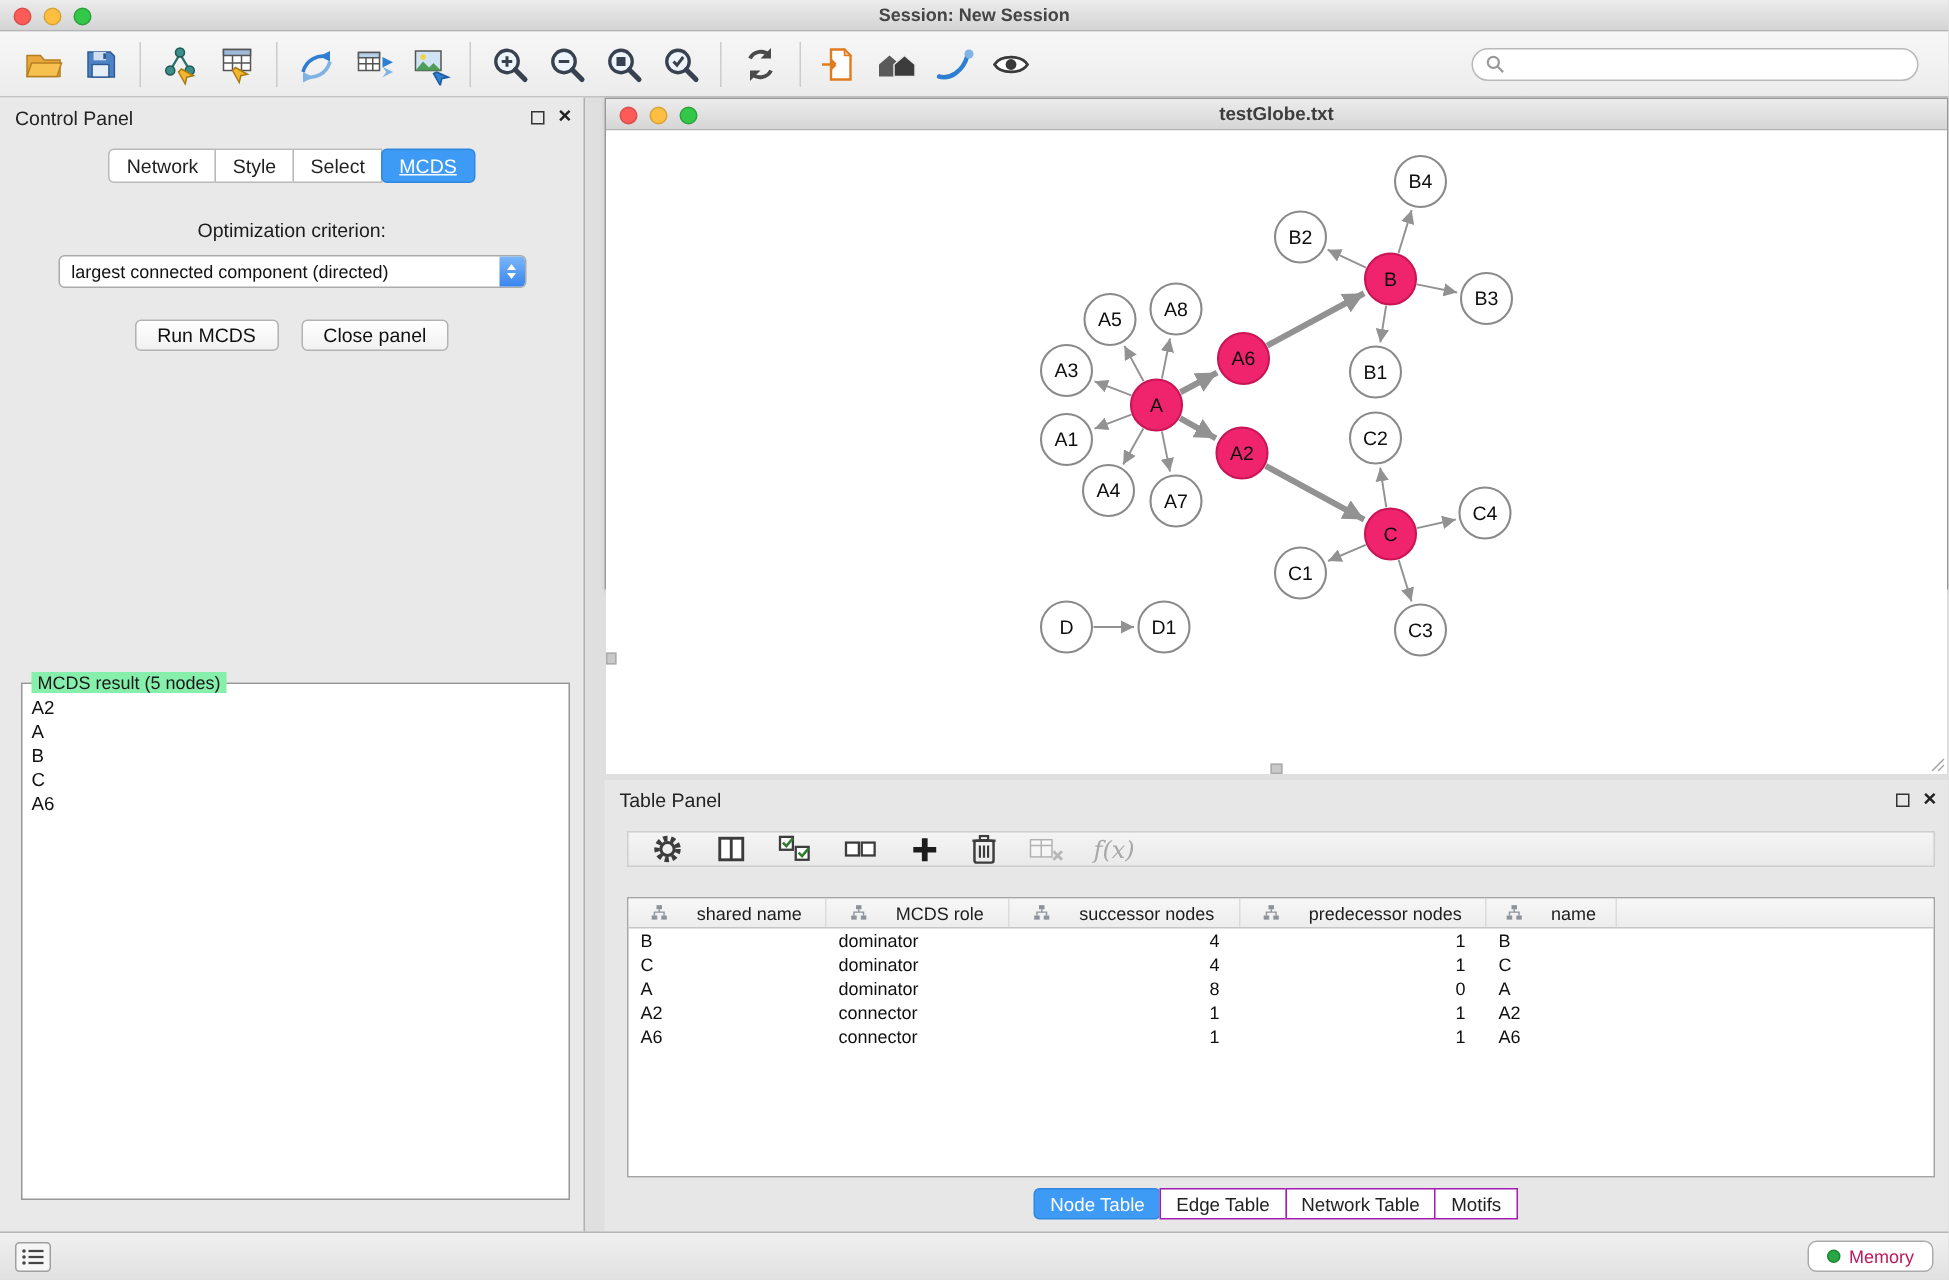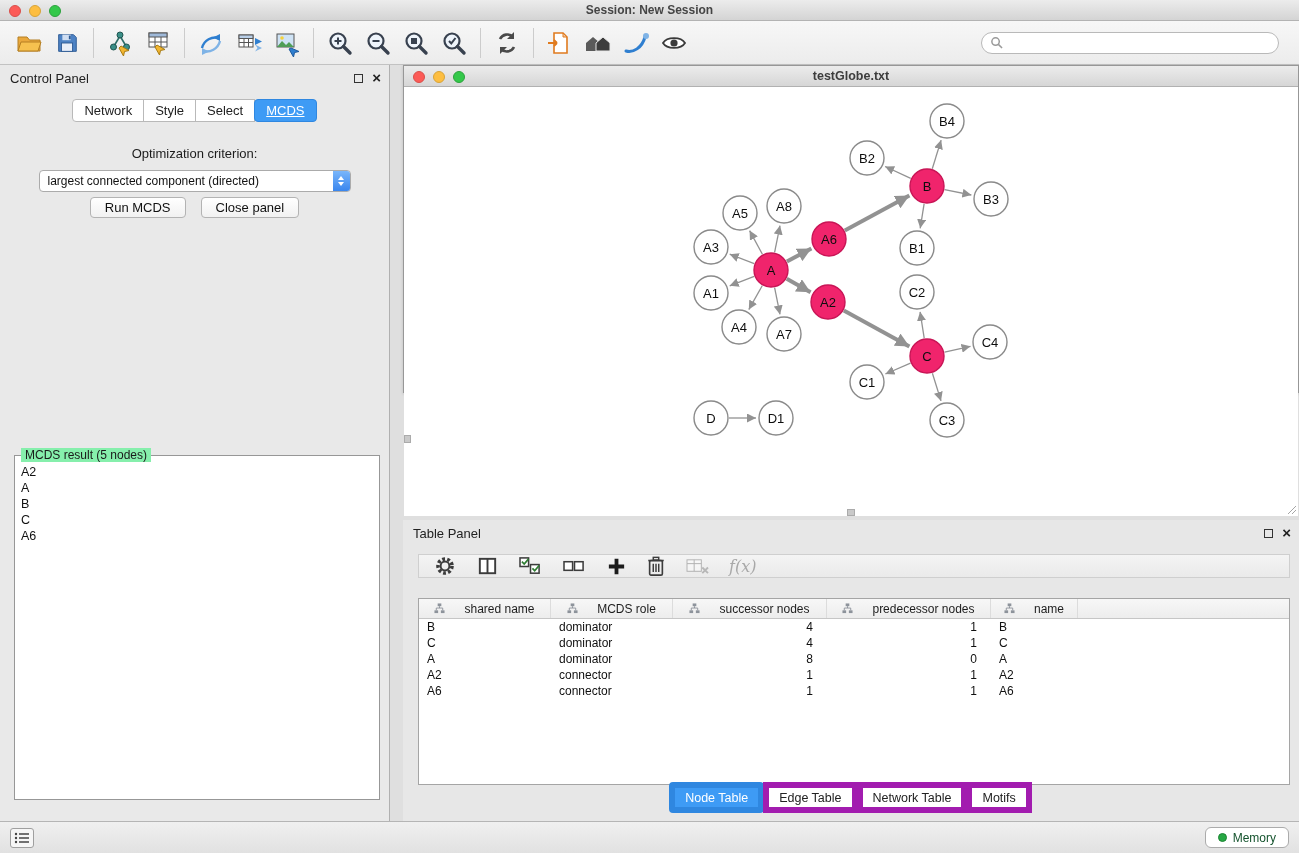--- a/index.html
+++ b/index.html
@@ -48,21 +48,21 @@
   .opt-label { text-align:center; margin-top:24px; font-size:13px; color:#1c1c1c; }
   .dropdown { position:relative; width:312px; height:22px; margin:9px auto 0; background:#fff;
     border:1px solid #ababab; border-radius:4px; font-size:12px; line-height:20px;
     padding-left:8px; color:#111; }
   .dd-stepper { position:absolute; right:0; top:0; width:17px; height:20px;
     background:linear-gradient(#7ab6fa,#3a86ee); border-radius:0 3px 3px 0;
     display:flex; flex-direction:column; align-items:center; justify-content:center; gap:2px; }
   .dd-up { width:0; height:0; border-left:3.5px solid transparent; border-right:3.5px solid transparent; border-bottom:4px solid #fff; }
   .dd-down { width:0; height:0; border-left:3.5px solid transparent; border-right:3.5px solid transparent; border-top:4px solid #fff; }
 
-  .cp-buttons { display:flex; justify-content:center; gap:15px; margin-top:5px; }
+  .cp-buttons { display:flex; justify-content:center; gap:15px; margin-top:21px; }
   .btn { height:21px; padding:0 14px; background:linear-gradient(#ffffff,#f1f1f1);
     border:1px solid #b3b3b3; border-radius:4px; font-size:13px; color:#111;
     font-family:"Liberation Sans",sans-serif; }
 
   .result-box { position:absolute; left:14px; top:390px; width:366px; height:345px;
     border:1px solid #979797; background:#fff; }
   .result-legend { position:absolute; top:-8px; left:6px; background:#86efac; padding:0 4px;
     font-size:12px; color:#1a1a1a; }
   .result-list { padding:8px 6px; font-size:12.5px; color:#111; }
   .result-item { line-height:16px; }
@@ -90,33 +90,33 @@
   .thead { display:grid; grid-template-columns:132px 122px 154px 164px 87px 1fr; height:20px;
     background:linear-gradient(#f7f7f7,#ededed); border-bottom:1px solid #c6c6c6; }
   .th { display:flex; align-items:center; justify-content:center; gap:19px; font-size:12px;
     color:#1d1d1d; border-right:1px solid #dcdcdc; }
   .th.filler { border-right:none; }
   .trow { display:grid; grid-template-columns:132px 122px 154px 164px 87px 1fr; height:16px; }
   .tcell { font-size:12px; color:#101010; line-height:16px; padding:0 8px; white-space:nowrap; }
   .tcell.num { text-align:right; padding-right:14px; }
 
   .btabs { position:absolute; left:0; right:0; bottom:8px; display:flex; justify-content:center; }
-  .btab { background:#fff; border:6px solid #a21caf; margin-left:-1px; padding:2.5px 10px;
+  .btab { background:#fff; border:1px solid #a21caf; margin-left:-1px; padding:2.5px 10px;
     font-size:12.5px; color:#222; }
   .btab.active { background:#3e9bf5; border-color:#2f87e0; color:#fff; border-radius:4px; }
 
   
   .statusbar { position:absolute; left:0; top:821px; width:1299px; height:32px;
     background:linear-gradient(#f0f0f0,#e1e1e1); border-top:1px solid #b5b5b5;
     display:flex; align-items:center; padding:0 10px; }
   .status-left-btn { width:24px; height:20px; border:1px solid #9f9f9f; border-radius:3px;
     background:#f6f6f6; display:flex; align-items:center; justify-content:center; }
   .memory-btn { margin-left:auto; height:21px; padding:0 12px; background:#fff;
     border:1px solid #ababab; border-radius:6px; display:flex; align-items:center; gap:6px;
-    font-size:12px; color:#14532d; }
+    font-size:12px; color:#be185d; }
   .mem-dot { width:9px; height:9px; border-radius:50%; background:#27a844; border:1px solid #1d8534; }
 </style>
 </head>
 <body>
 
 <div id="app">
 
   <div class="titlebar">
     <div class="lights">
       <span class="light red"></span>

